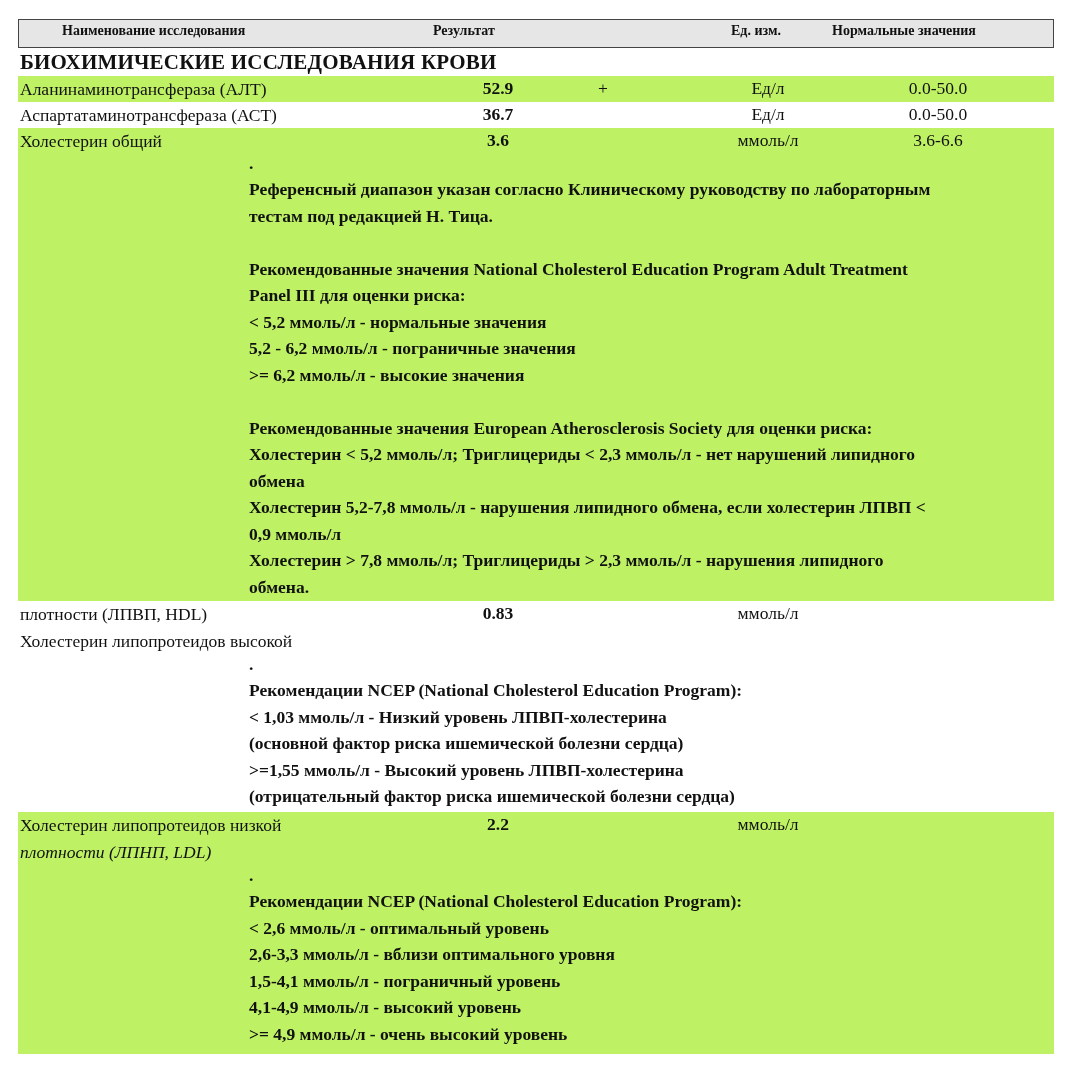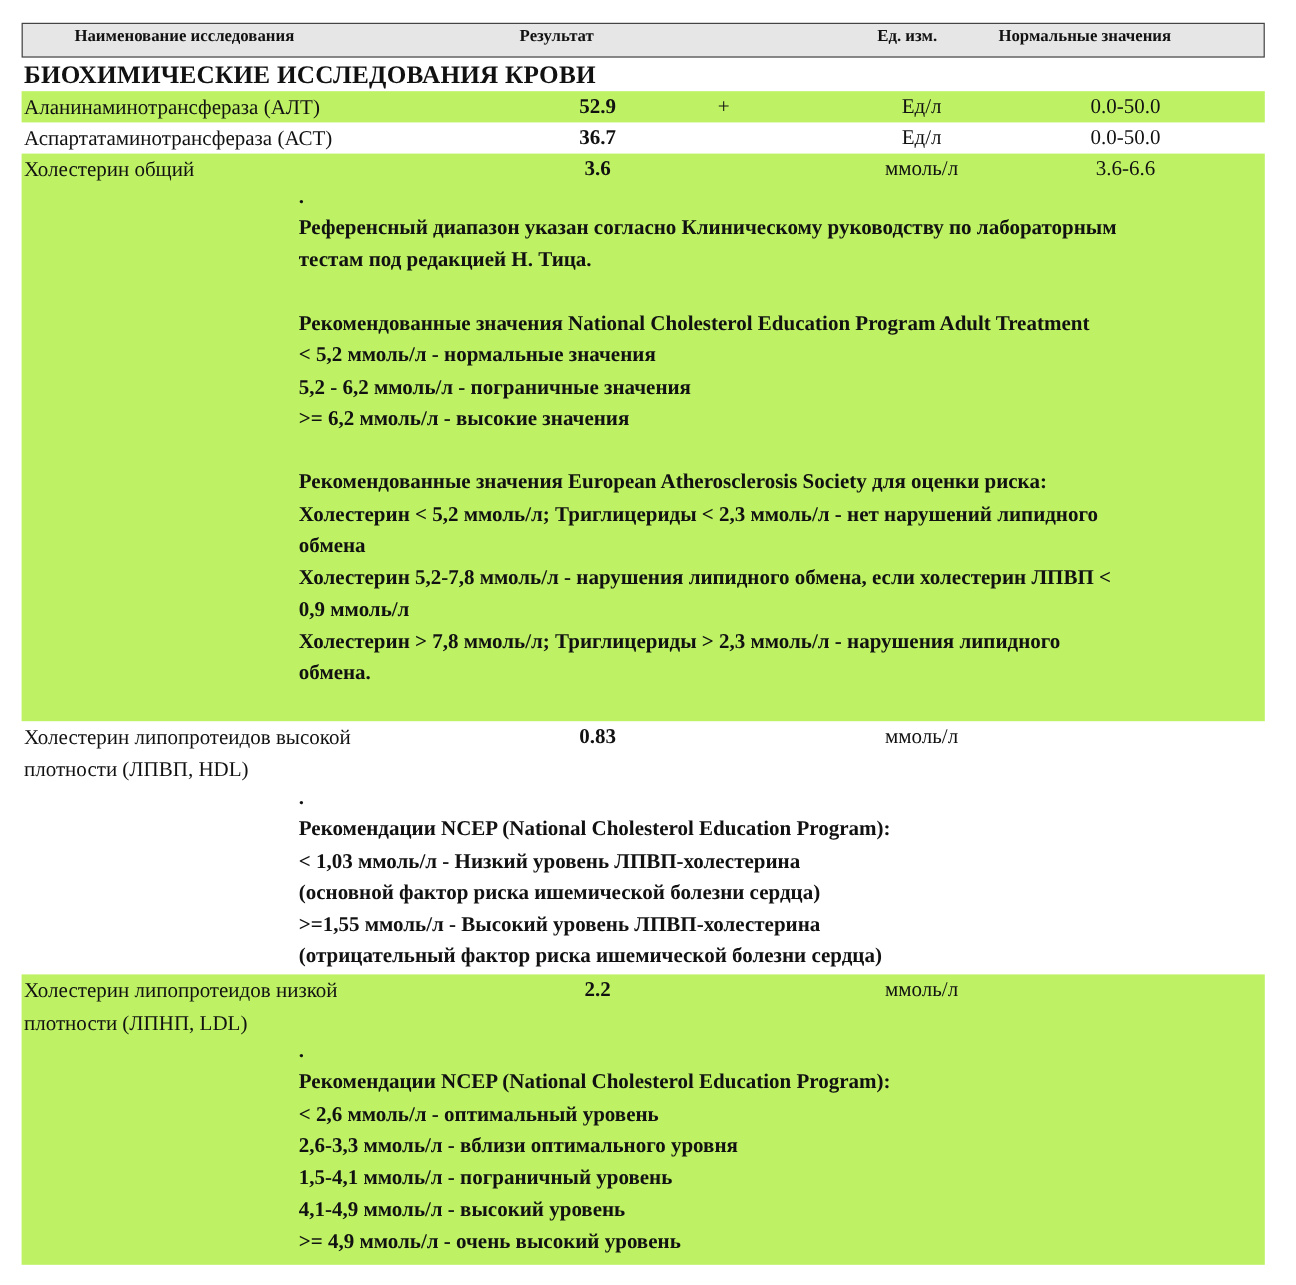--- a/index.html
+++ b/index.html
@@ -67,56 +67,57 @@
     <span class="cell c-res">3.6</span>
     <span class="cell c-flag"></span>
     <span class="cell c-unit">ммоль/л</span>
     <span class="cell c-norm">3.6-6.6</span>
     <div class="note" style="top:30px;">
       <span class="dot">.</span>
       <span class="line">Референсный диапазон указан согласно Клиническому руководству по лабораторным</span>
       <span class="line">тестам под редакцией Н. Тица.</span>
       <span class="line"></span>
       <span class="line">Рекомендованные значения National Cholesterol Education Program Adult Treatment</span>
+      <span class="line">Panel III для оценки риска:</span>
       <span class="line">&lt; 5,2 ммоль/л - нормальные значения</span>
       <span class="line">5,2 - 6,2 ммоль/л - пограничные значения</span>
       <span class="line">&gt;= 6,2 ммоль/л - высокие значения</span>
       <span class="line"></span>
       <span class="line">Рекомендованные значения European Atherosclerosis Society для оценки риска:</span>
       <span class="line">Холестерин &lt; 5,2 ммоль/л; Триглицериды &lt; 2,3 ммоль/л - нет нарушений липидного</span>
       <span class="line">обмена</span>
       <span class="line">Холестерин 5,2-7,8 ммоль/л - нарушения липидного обмена, если холестерин ЛПВП &lt;</span>
       <span class="line">0,9 ммоль/л</span>
       <span class="line">Холестерин &gt; 7,8 ммоль/л; Триглицериды &gt; 2,3 ммоль/л - нарушения липидного</span>
       <span class="line">обмена.</span>
     </div>
   </div>
 
   <div class="row" style="height:211px;">
     <span class="cell c-name" style="top:0;">
+      <span style="display:block;">плотности (ЛПВП, HDL)</span>
       <span style="display:block;">Холестерин липопротеидов высокой</span>
-      <span style="display:block;">плотности (ЛПВП, HDL)</span>
     </span>
     <span class="cell c-res">0.83</span>
     <span class="cell c-unit">ммоль/л</span>
     <span class="cell c-norm"></span>
     <div class="note" style="top:58px;">
       <span class="dot">.</span>
       <span class="line">Рекомендации NCEP (National Cholesterol Education Program):</span>
       <span class="line">&lt; 1,03 ммоль/л - Низкий уровень ЛПВП-холестерина</span>
       <span class="line">(основной фактор риска ишемической болезни сердца)</span>
       <span class="line">&gt;=1,55 ммоль/л - Высокий уровень ЛПВП-холестерина</span>
       <span class="line">(отрицательный фактор риска ишемической болезни сердца)</span>
     </div>
   </div>
 
   <div class="row shaded" style="height:242px;">
     <span class="cell c-name" style="top:0;">
       <span style="display:block;">Холестерин липопротеидов низкой</span>
-      <span style="display:block;">плотности (ЛПНП, LDL)</span>
+      <span style="display:block;font-style:italic;">плотности (ЛПНП, LDL)</span>
     </span>
     <span class="cell c-res">2.2</span>
     <span class="cell c-unit">ммоль/л</span>
     <span class="cell c-norm"></span>
     <div class="note" style="top:58px;">
       <span class="dot">.</span>
       <span class="line">Рекомендации NCEP (National Cholesterol Education Program):</span>
       <span class="line">&lt; 2,6 ммоль/л - оптимальный уровень</span>
       <span class="line">2,6-3,3 ммоль/л - вблизи оптимального уровня</span>
       <span class="line">1,5-4,1 ммоль/л - пограничный уровень</span>

